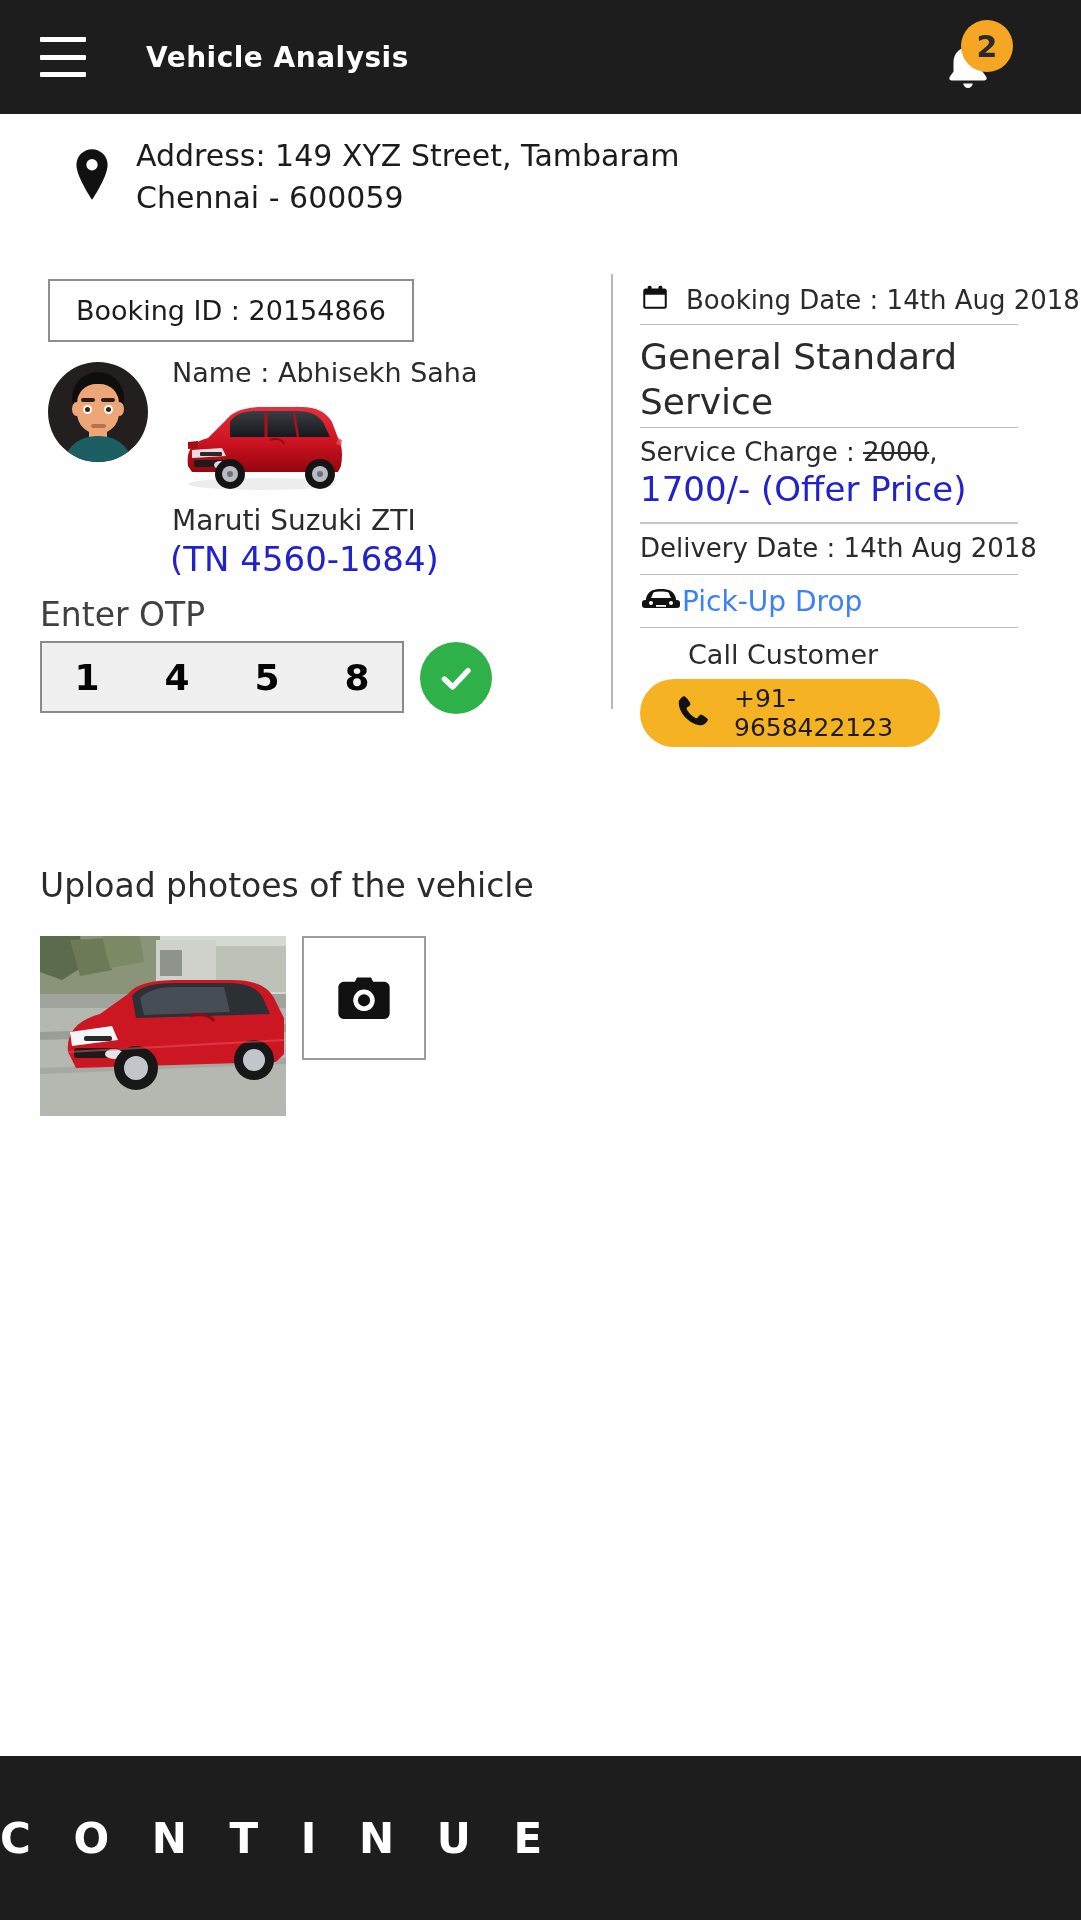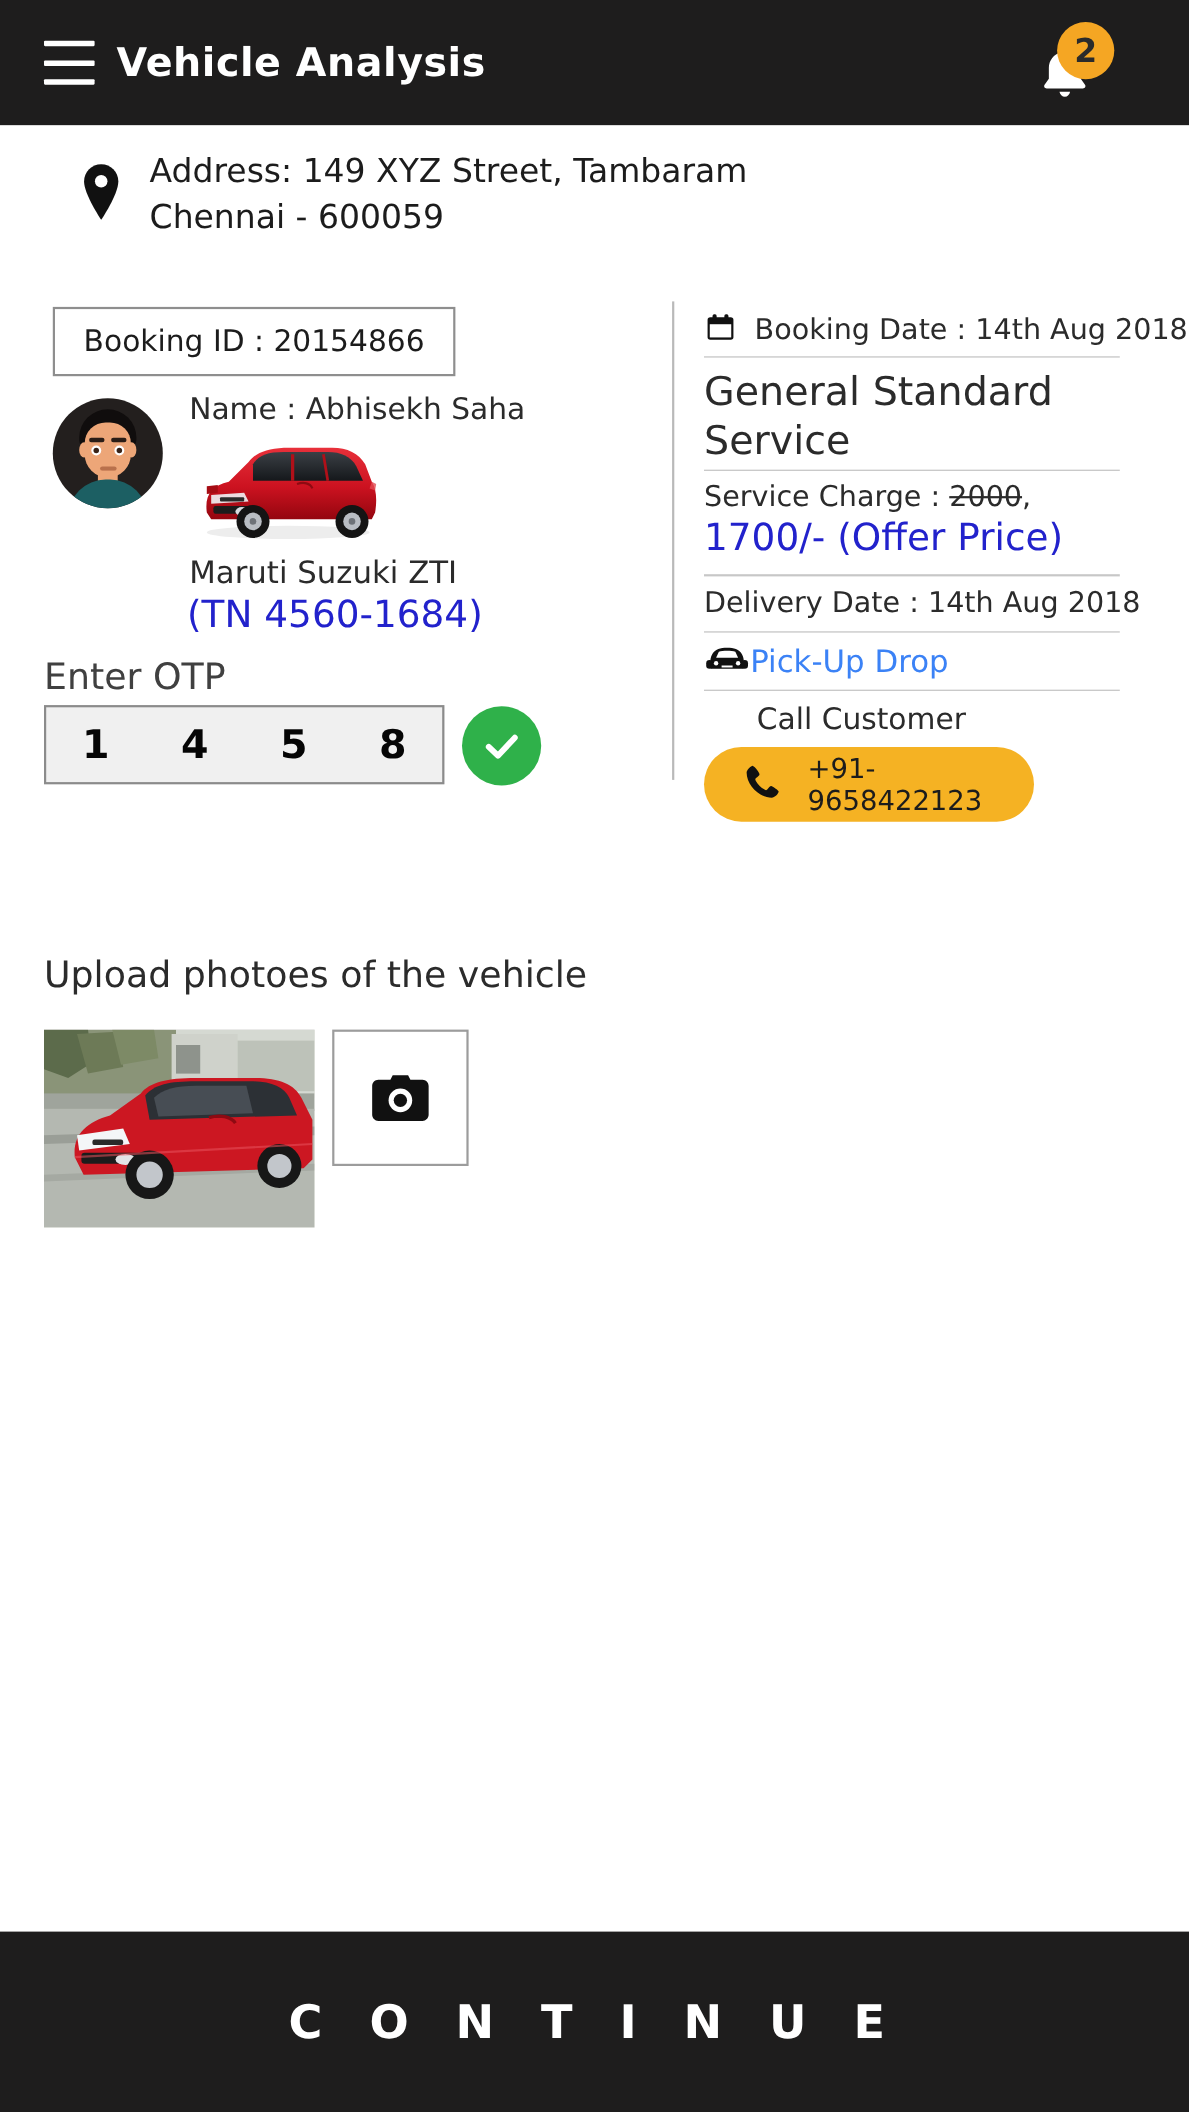--- a/index.html
+++ b/index.html
@@ -13,21 +13,21 @@
 
   
   .appbar {
     position: absolute; left: 0; top: 0; width: 1081px; height: 114px;
     background: #1e1d1d; display: flex; align-items: center;
   }
   .hamburger { width: 46px; height: 40px; margin-left: 40px; display: flex;
     flex-direction: column; justify-content: space-between; cursor: pointer; }
   .hamburger span { display: block; height: 5px; background: #ffffff; border-radius: 1px; }
   .app-title {
-    margin-left: 20px; color: #ffffff; font-size: 36px; font-weight: bold;
+    margin-left: 60px; color: #ffffff; font-size: 28px; font-weight: bold;
     letter-spacing: 0.5px; font-family: "DejaVu Sans", sans-serif;
   }
   .bell-wrap { position: absolute; right: 72px; top: 22px; width: 76px; height: 72px; }
   .bell-badge {
     position: absolute; right: -4px; top: -2px; width: 52px; height: 52px;
     background: #f5a623; border-radius: 50%; color: #2b2b2b;
     font-size: 30px; font-weight: bold; display: flex;
     align-items: center; justify-content: center; z-index: 3;
   }
   .bell-ico { position: absolute; left: 6px; top: 14px; z-index: 2; }
@@ -151,21 +151,21 @@
   }
   .camera-box {
     position: absolute; left: 302px; top: 697px; width: 124px; height: 124px;
     border: 2px solid #9c9c9c; background: #ffffff;
     display: flex; align-items: center; justify-content: center; cursor: pointer;
   }
 
   
   .footer {
     position: absolute; left: 0; bottom: 0; width: 1081px; height: 164px;
-    background: #1e1d1d; display: flex; align-items: center; justify-content: center;
+    background: #1e1d1d; display: flex; align-items: center; 
     cursor: pointer;
   }
   .footer-label {
     color: #ffffff; font-size: 42px; font-weight: bold; letter-spacing: 14px;
   }
 </style>
 </head>
 <body>
 
 <div class="screen">

